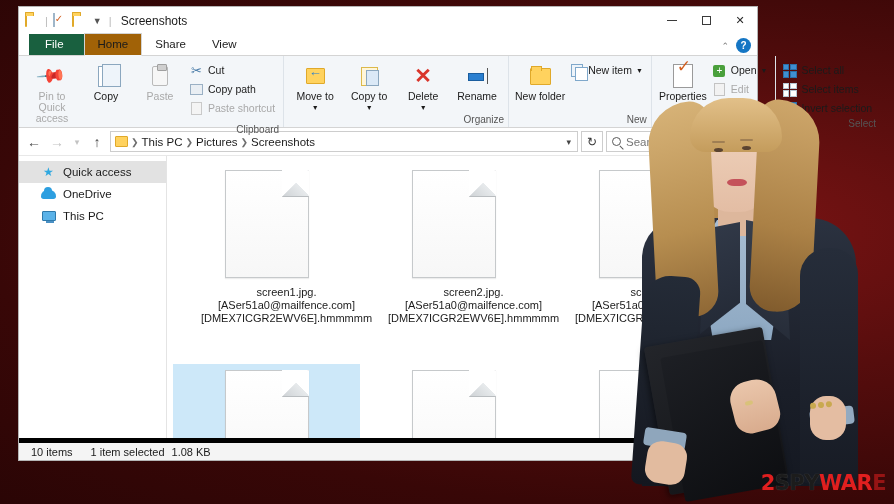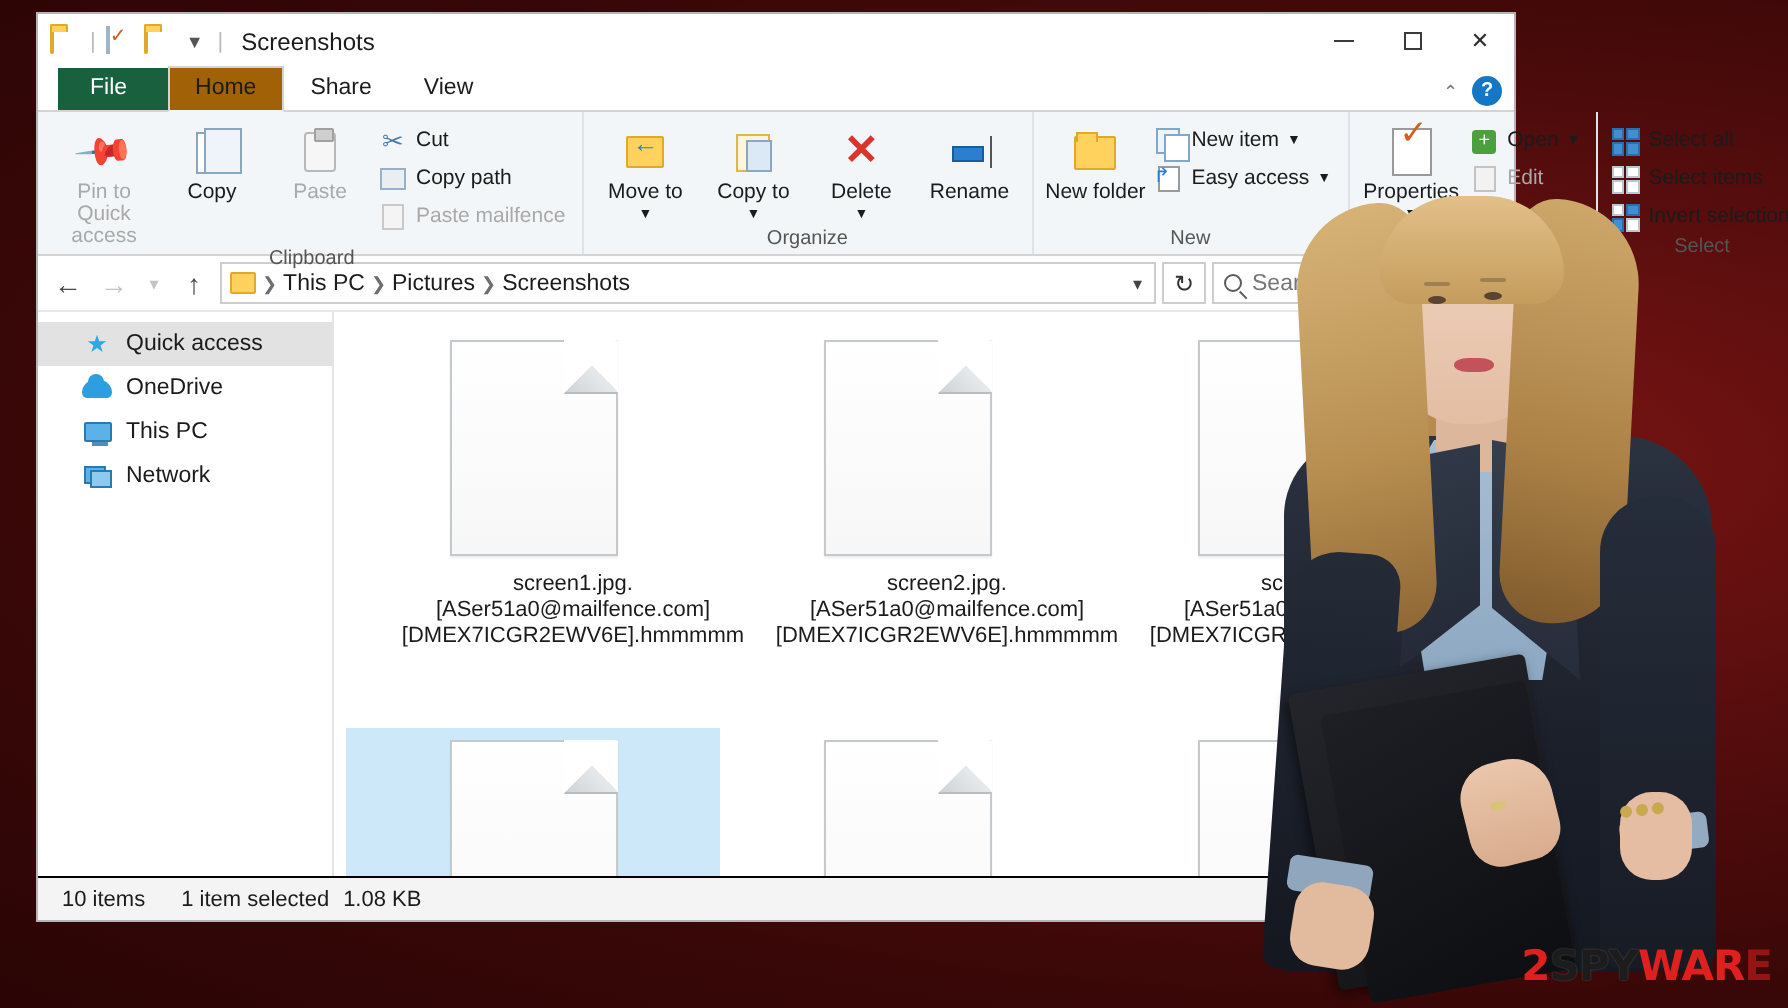--- a/index.html
+++ b/index.html
@@ -90,21 +90,21 @@
 
   
   .ribbon {
     background: #f3f6f9; border-bottom: 1px solid #d4d4d4;
     height: 72px; display: flex; align-items: stretch; flex: 0 0 auto;
     padding-left: 2px; position: relative;
   }
   .rgroup { display: flex; flex-direction: column; position: relative; padding: 0 4px; }
   .rgroup + .rgroup { border-left: 1px solid #dde3e9; }
   .rbody { flex: 1; display: flex; align-items: flex-start; padding-top: 3px; }
-  .rlabel { text-align: center; font-size: 10px; color: #555; padding-bottom: 2px; height: 13px; }
+  .rlabel { text-align: right; font-size: 10px; color: #555; padding-bottom: 2px; height: 13px; }
 
   .bigbtn {
     width: 54px; display: flex; flex-direction: column; align-items: center;
     padding-top: 2px; font-size: 10.5px; color: #1b1b1b; text-align: center; line-height: 11px;
   }
   .bigbtn.dim { color: #a9a9a9; }
   .bigbtn .ico { height: 30px; display: flex; align-items: center; justify-content: center; }
   .smallcol { display: flex; flex-direction: column; justify-content: center; padding-top: 2px; }
   .smallbtn {
     display: flex; align-items: center; gap: 4px; font-size: 10.5px;
@@ -239,21 +239,21 @@
     background: #ffffff;
     clip-path: polygon(0 0, 100% 0, 0 100%);
   }
   .fname {
     margin-top: 8px; width: 178px; text-align: center; font-size: 11px; line-height: 13px;
     color: #1b1b1b; word-break: break-word; margin-left: 40px;
   }
 
   
   .statusbar {
-    height: 22px; background: #f4f4f4; border-top: 1px solid #000000;
+    height: 22px; background: #f4f4f4; border-top: 5px solid #000000;
     display: flex; align-items: center; gap: 18px; padding-left: 12px;
     font-size: 11px; color: #1b1b1b; flex: 0 0 auto;
   }
   .status-sel { display: flex; gap: 7px; }
 
   
   #person {
     position: absolute; left: 614px; top: 96px; width: 280px; height: 390px;
     pointer-events: none;
   }
@@ -475,21 +475,21 @@
             <div class="smallbtn">
               <span class="sico">
                 <span style="width:13px;height:11px;background:#e9eef3;border:1px solid #9ab0c4;display:block"></span>
               </span>
               <span>Copy path</span>
             </div>
             <div class="smallbtn dim">
               <span class="sico">
                 <span style="width:11px;height:13px;background:#f4f4f4;border:1px solid #c9c9c9;display:block"></span>
               </span>
-              <span>Paste mailfence</span>
+              <span>Paste shortcut</span>
             </div>
           </div>
         </div>
         <div class="rlabel">Clipboard</div>
       </div>
 
       <div class="rgroup">
         <div class="rbody">
           <div class="bigbtn">
             <span class="ico">
@@ -529,27 +529,20 @@
                 <span class="newfolder"></span>
               </span>
             <span>New folder</span>
           </div>
           <div class="smallcol">
             <div class="smallbtn">
               <span class="sico">
                   <span class="newitem-i"></span>
                 </span>
               <span>New item</span>
-              <span style="font-size:7px">▼</span>
-            </div>
-            <div class="smallbtn">
-              <span class="sico">
-                  <span class="easy-i"></span>
-                </span>
-              <span>Easy access</span>
               <span style="font-size:7px">▼</span>
             </div>
           </div>
         </div>
         <div class="rlabel">New</div>
       </div>
 
       <div class="rgroup">
         <div class="rbody">
           <div class="bigbtn">
@@ -661,26 +654,20 @@
           <span class="nico">
               <span class="cloud"></span>
             </span>
           <span>OneDrive</span>
         </div>
         <div class="navitem">
           <span class="nico">
               <span class="pcico"></span>
             </span>
           <span>This PC</span>
-        </div>
-        <div class="navitem">
-          <span class="nico">
-              <span class="netico"></span>
-            </span>
-          <span>Network</span>
         </div>
       </div>
 
       <div class="filespane">
         <div class="grid">
 
           <div class="fileitem">
             <div class="docico">
                 <span class="docfold"></span>
                 <span class="doccorner"></span>

